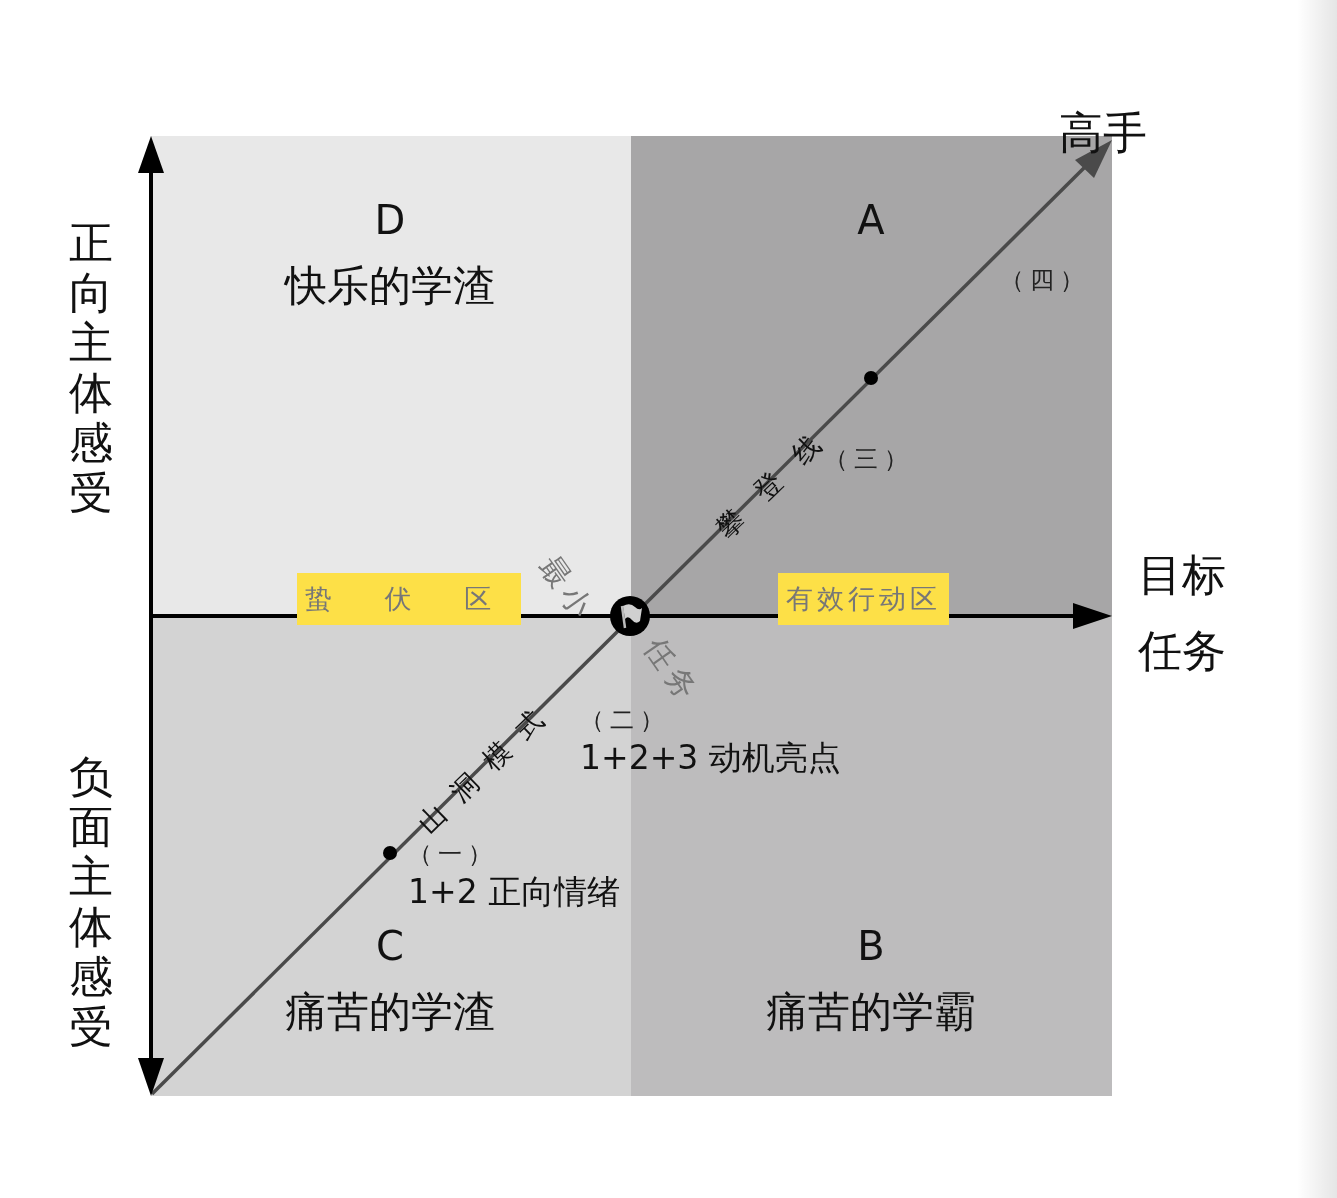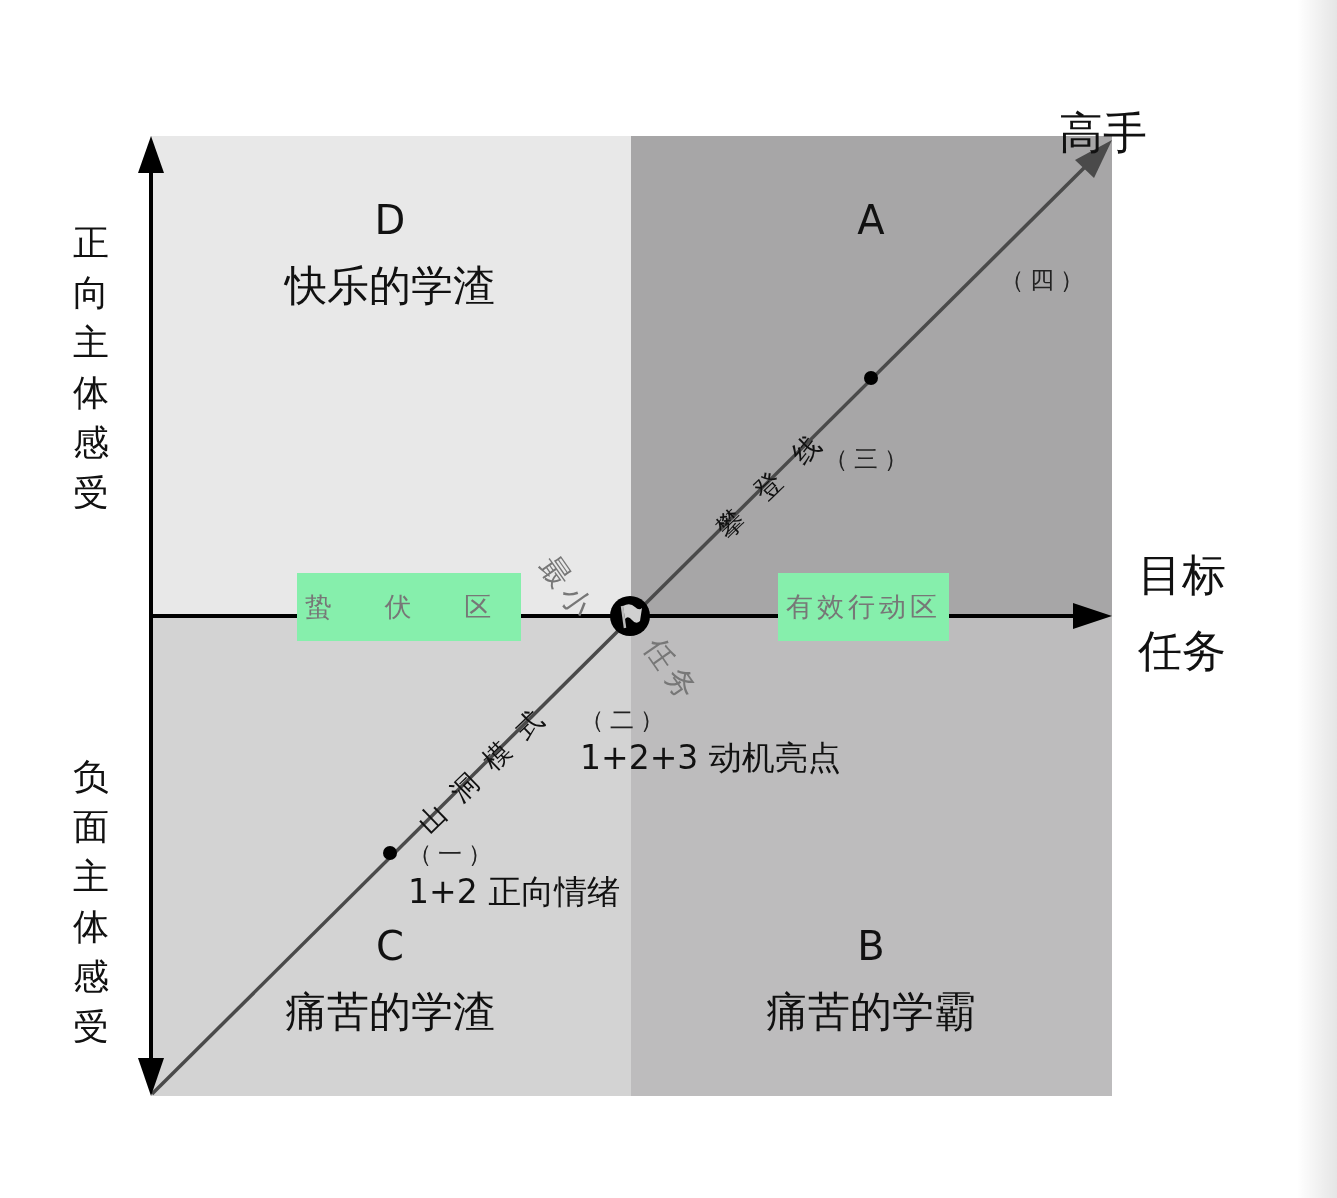--- a/index.html
+++ b/index.html
@@ -18,24 +18,24 @@
   .q-a { left:631px; top:136px; width:481px; height:480px; }
   .q-c { left:151px; top:616px; width:480px; height:480px; }
   .q-b { left:631px; top:616px; width:481px; height:480px; }
 
   svg.overlay { position:absolute; left:0; top:0; }
 
   .qtitle { position:absolute; text-align:center; width:300px; font-size:42px; line-height:1.6; color:#111; }
   .qtitle .letter { display:block; font-size:40px; }
   .qtitle .name { display:block; }
 
-  .axis-label-v { position:absolute; font-size:36px; line-height:50px; width:50px; text-align:center; color:#111; }
+  .axis-label-v { position:absolute; font-size:44px; line-height:50px; width:50px; text-align:center; color:#111; }
   .axis-label-h { position:absolute; font-size:44px; line-height:62px; color:#111; }
 
-  .zone-tag { position:absolute; background:#86efac; color:#777; font-size:27px; padding:16px 8px; letter-spacing:4px; }
+  .zone-tag { position:absolute; background:#fde047; color:#777; font-size:27px; padding:8px 8px; letter-spacing:4px; }
 
   .note { position:absolute; color:#111; }
   .note .num { display:block; font-size:24px; letter-spacing:6px; color:#222; }
   .note .txt { display:block; font-size:33px; white-space:nowrap; }
 
   .diag-label { position:absolute; font-size:27px; color:#111; letter-spacing:18px; white-space:nowrap; transform-origin:0 0; }
   .gray-label { position:absolute; font-size:30px; color:#777; white-space:nowrap; transform-origin:0 0; }
 </style>
 </head>
 <body>

